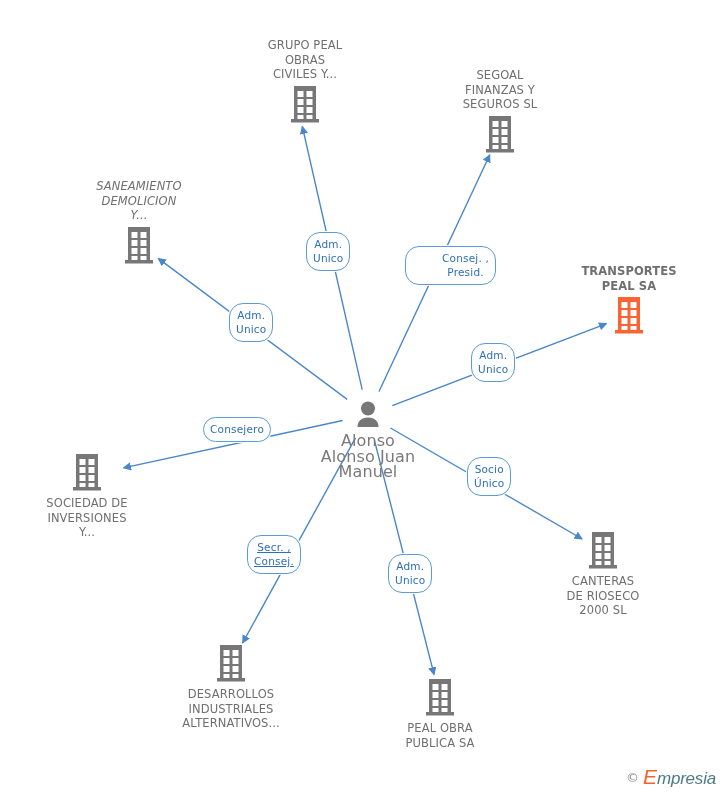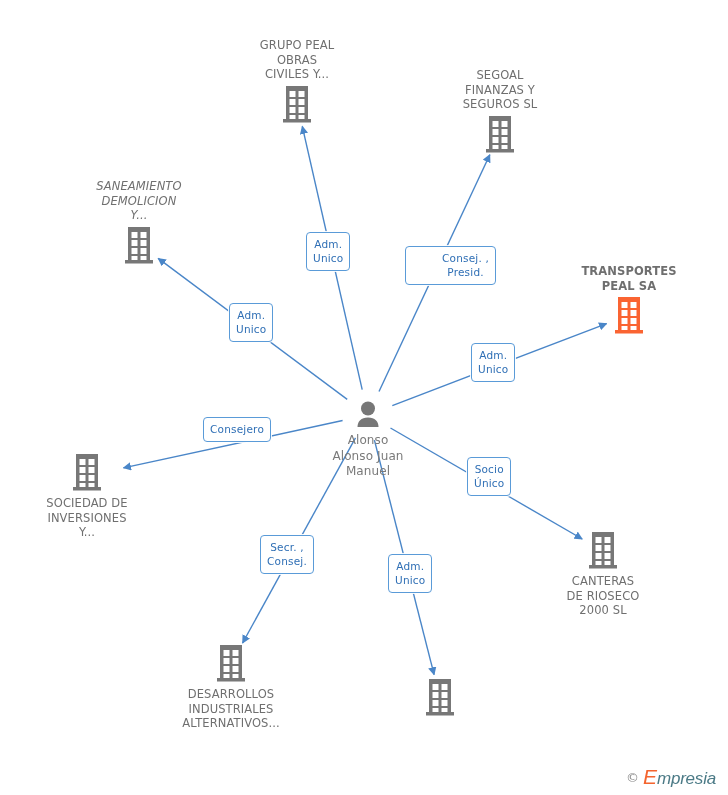--- a/index.html
+++ b/index.html
@@ -34,21 +34,21 @@
   }
   .node-label {
     font-size: 11.5px;
     line-height: 14.5px;
     color: #6f6f6f;
     letter-spacing: .1px;
     white-space: pre-line;
   }
   .node.is-root .node-label {
     color: #7a7a7a;
-    font-size: 12px;
+    font-size: 16px;
     line-height: 15.5px;
   }
   .node.is-highlight .node-label {
     color: #6f6f6f;
     font-weight: bold;
   }
   .node-icon {
     display: block;
     margin: 0 auto;
     line-height: 0;
@@ -56,21 +56,21 @@
   .node.label-top .node-icon { margin-top: 3px; }
   .node.label-bottom .node-label { margin-top: 3px; }
 
   
   .chip {
     position: absolute;
     z-index: 5;
     box-sizing: border-box;
     background: #ffffff;
     border: 1px solid #5a9bd8;
-    border-radius: 4px;
+    border-radius: 14px;
     box-shadow: 0 0 0 1px rgba(255,255,255,0.9);
     color: #2f6fb5;
     font-size: 10.5px;
     line-height: 14px;
     text-align: center;
     padding: 4px 6px 5px;
     white-space: pre-line;
     letter-spacing: .2px;
   }
 
@@ -127,21 +127,21 @@
       <div class="node-icon"><svg width="30" height="30" viewBox="0 0 30 30" xmlns="http://www.w3.org/2000/svg">
           <g fill="#777777">
             <circle cx="15" cy="8.5" r="7"></circle>
             <path d="M15 17.5 c-7 0 -10.5 4 -10.5 9.5 h21 c0 -5.5 -3.5 -9.5 -10.5 -9.5 z"></path>
           </g>
         </svg></div>
       <div class="node-label">Alonso
 Alonso Juan
 Manuel</div>
     </div>
-    <div class="node label-top" style="left: 297px; top: 38px;">
+    <div class="node label-top" style="left: 305px; top: 38px;">
       <div class="node-label">GRUPO PEAL
 OBRAS
 CIVILES Y...</div>
       <div class="node-icon"><svg width="28" height="40" viewBox="0 0 28 40" xmlns="http://www.w3.org/2000/svg">
           <g fill="#777777">
             <path d="M3 1 h22 v33 h-22 z" fill="#777777"></path>
             <g fill="#ffffff">
               <rect x="6.5" y="6" width="6" height="6"></rect>
               <rect x="15.5" y="6" width="6" height="6"></rect>
               <rect x="6.5" y="14" width="6" height="6"></rect>
@@ -269,20 +269,22 @@
               <rect x="6.5" y="14" width="6" height="6"></rect>
               <rect x="15.5" y="14" width="6" height="6"></rect>
               <rect x="6.5" y="22" width="6" height="6"></rect>
               <rect x="15.5" y="22" width="6" height="6"></rect>
               <rect x="15.5" y="30" width="6" height="6"></rect>
             </g>
             <rect x="6.5" y="30" width="6" height="5" fill="#ffffff"></rect>
             <rect x="0" y="34" width="28" height="3.5"></rect>
           </g>
         </svg></div>
+      <div class="node-label">PEAL OBRA
+PUBLICA SA</div>
     </div>
     <div class="node label-bottom" style="left: 603px; top: 531px;">
       <div class="node-icon"><svg width="28" height="40" viewBox="0 0 28 40" xmlns="http://www.w3.org/2000/svg">
           <g fill="#777777">
             <path d="M3 1 h22 v33 h-22 z" fill="#777777"></path>
             <g fill="#ffffff">
               <rect x="6.5" y="6" width="6" height="6"></rect>
               <rect x="15.5" y="6" width="6" height="6"></rect>
               <rect x="6.5" y="14" width="6" height="6"></rect>
               <rect x="15.5" y="14" width="6" height="6"></rect>
@@ -303,21 +305,21 @@
 <div id="chip-layer">
     <div class="chip" style="left: 306px; top: 232px;">Adm.
 Unico</div>
     <div class="chip" style="left: 405px; top: 246px; padding-left: 36px;">Consej. ,
 Presid.</div>
     <div class="chip" style="left: 471px; top: 343px;">Adm.
 Unico</div>
     <div class="chip" style="left: 229px; top: 303px;">Adm.
 Unico</div>
     <div class="chip" style="left: 203px; top: 417px;">Consejero</div>
-    <div class="chip" style="left: 260px; top: 535px;">Secr. ,
+    <div class="chip" style="left: 247px; top: 535px; text-decoration: underline;">Secr. ,
 Consej.</div>
     <div class="chip" style="left: 388px; top: 554px;">Adm.
 Unico</div>
     <div class="chip" style="left: 467px; top: 457px;">Socio
 Único</div>
   </div>
 
 <div id="watermark">
   <span class="wm-c">©</span>
   <span class="wm-word"><span class="wm-cap">E</span><span>mpresia</span></span>

